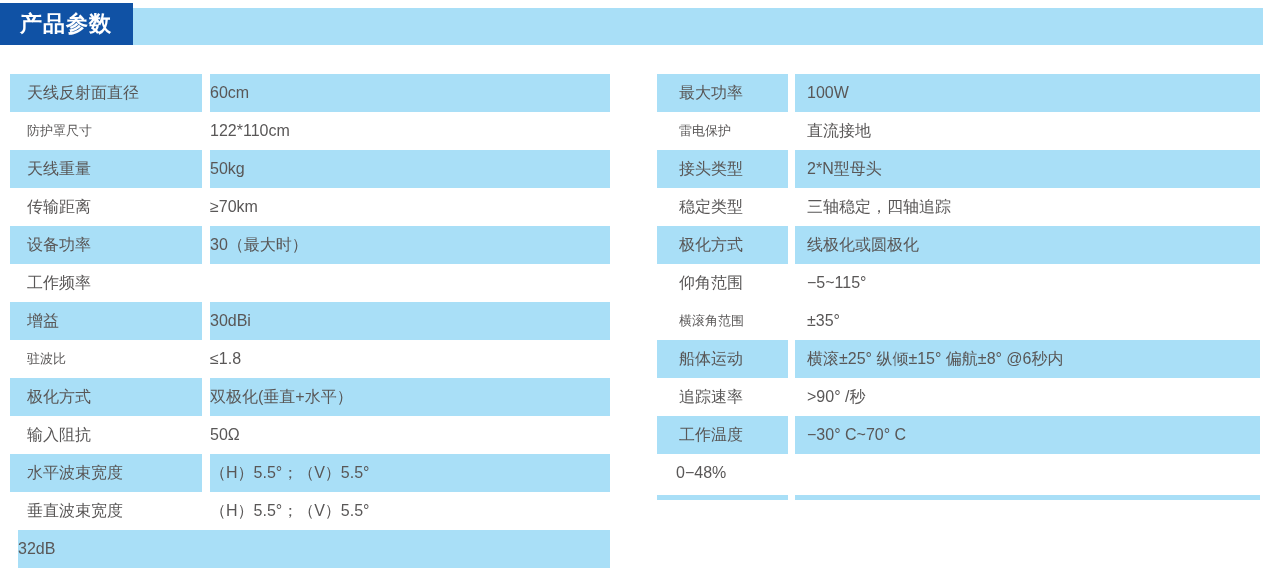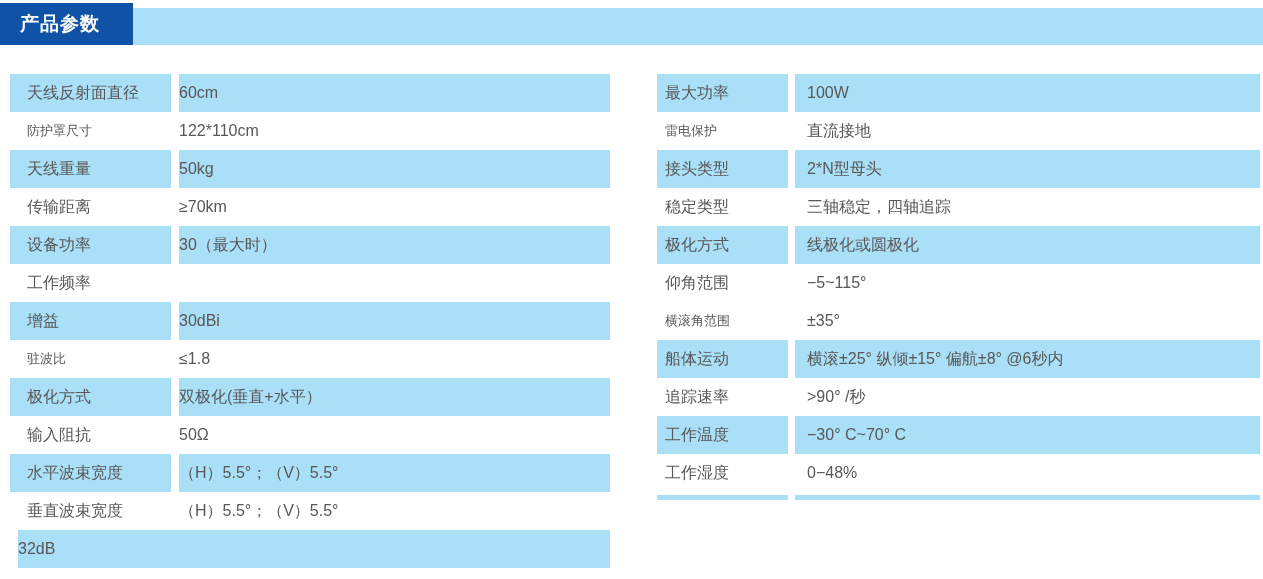--- a/index.html
+++ b/index.html
@@ -19,21 +19,21 @@
     left: 0; top: 8px;
     width: 1263px; height: 37px;
     background: var(--light, #A9DFF7);
   }
   .header-badge {
     position: absolute;
     left: 0; top: 3px;
     width: 133px; height: 42px;
     background: var(--dark, #1052A5);
     color: #ffffff;
-    font-size: 19px;
+    font-size: 22px;
     font-weight: bold;
     letter-spacing: 1px;
     display: flex;
     align-items: center;
     padding-left: 20px;
     box-sizing: border-box;
   }
 
   
   .table { position: absolute; top: 74px; }
@@ -45,23 +45,23 @@
     display: flex;
     align-items: center;
     box-sizing: border-box;
     color: var(--text, #595757);
     font-size: 16px;
     white-space: nowrap;
     overflow: hidden;
   }
   .row.hl .cell { background: var(--light, #A9DFF7); }
 
-  .table-left  .label { width: 161px; padding-left: 17px; }
+  .table-left  .label { width: 192px; padding-left: 17px; }
   .table-left  .value { flex: 1; margin-left: 8px; }
-  .table-right .label { width: 131px; padding-left: 8px; }
+  .table-right .label { width: 131px; padding-left: 22px; }
   .table-right .value { flex: 1; margin-left: 7px; padding-left: 12px; }
 
   .label.small { font-size: 13px; }
 
   
   .row.bottom-sliver { height: 5px; margin-top: 3px; }
   .row.bottom-sliver .cell { background: var(--light, #A9DFF7); }
 </style>
 </head>
 <body>
@@ -162,21 +162,20 @@
       </div>
       <div class="row">
         <div class="cell label">追踪速率</div>
         <div class="cell value">&gt;90° /秒</div>
       </div>
       <div class="row hl">
         <div class="cell label">工作温度</div>
         <div class="cell value">−30° C~70° C</div>
       </div>
       <div class="row">
-        <div class="cell label">工作湿度</div>
         <div class="cell value">0−48%</div>
       </div>
       <div class="row bottom-sliver">
         <div class="cell label"></div>
         <div class="cell value"></div>
       </div>
     </div>
 
 </div>
 

